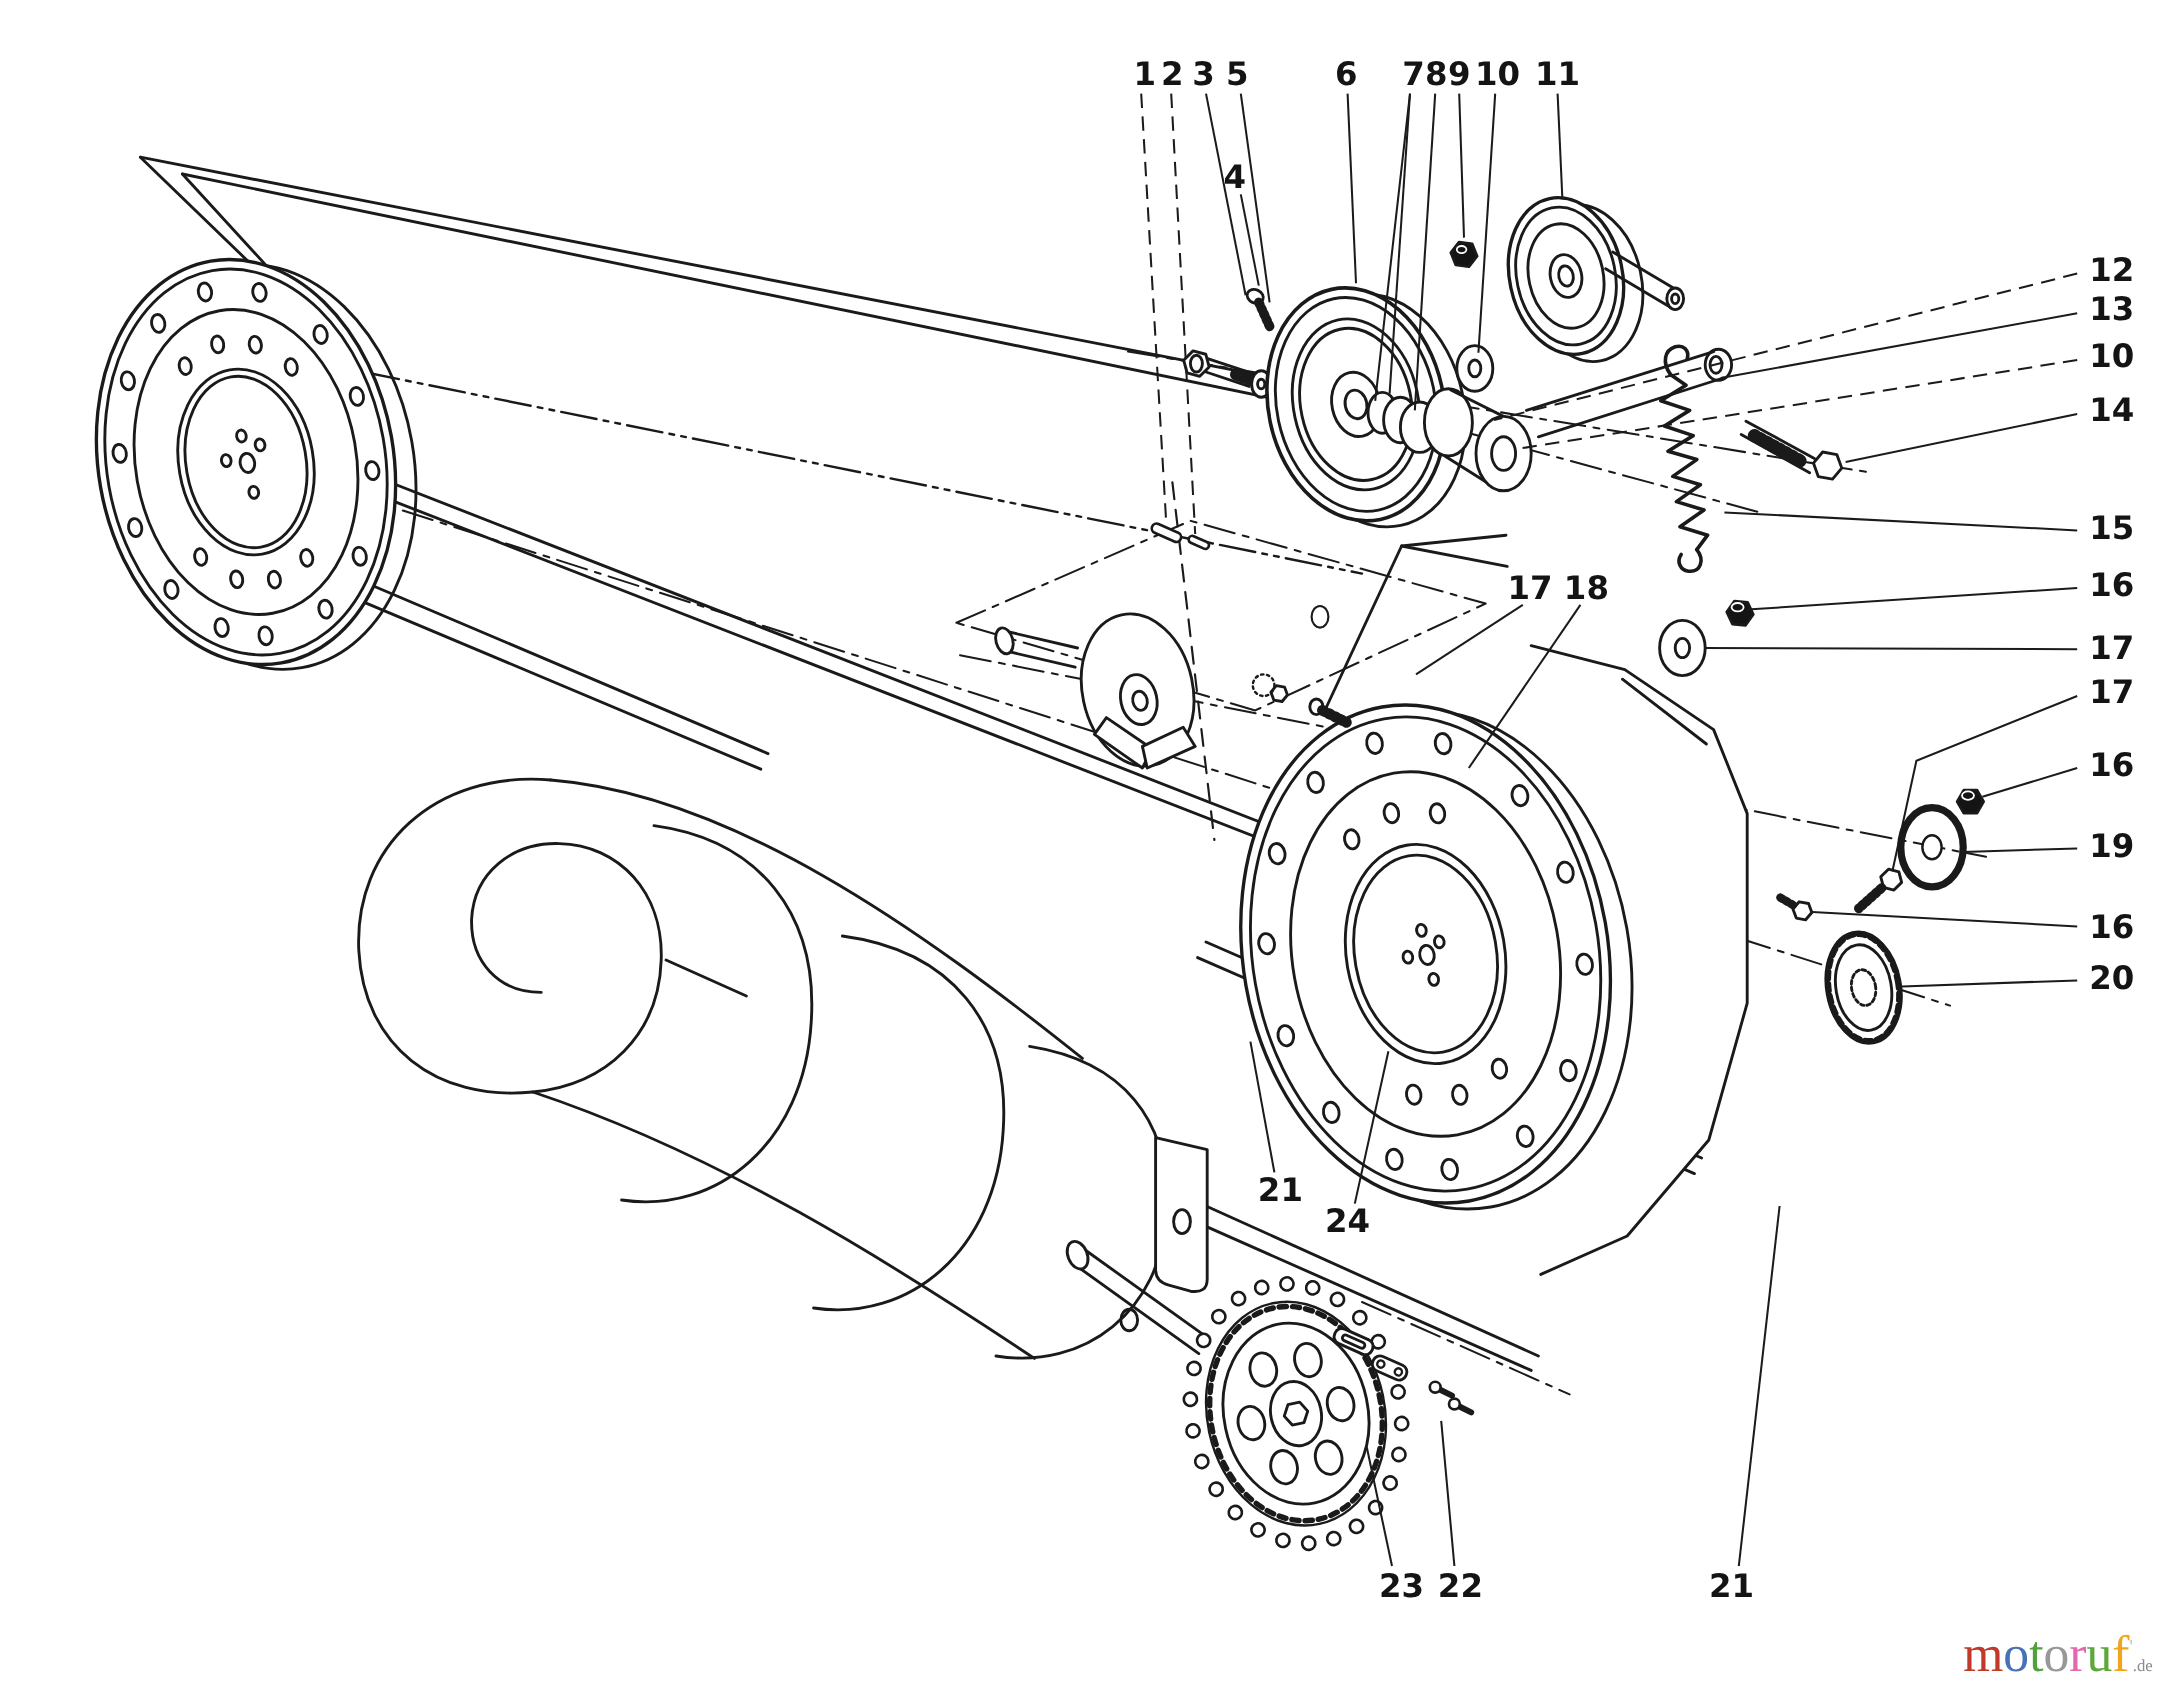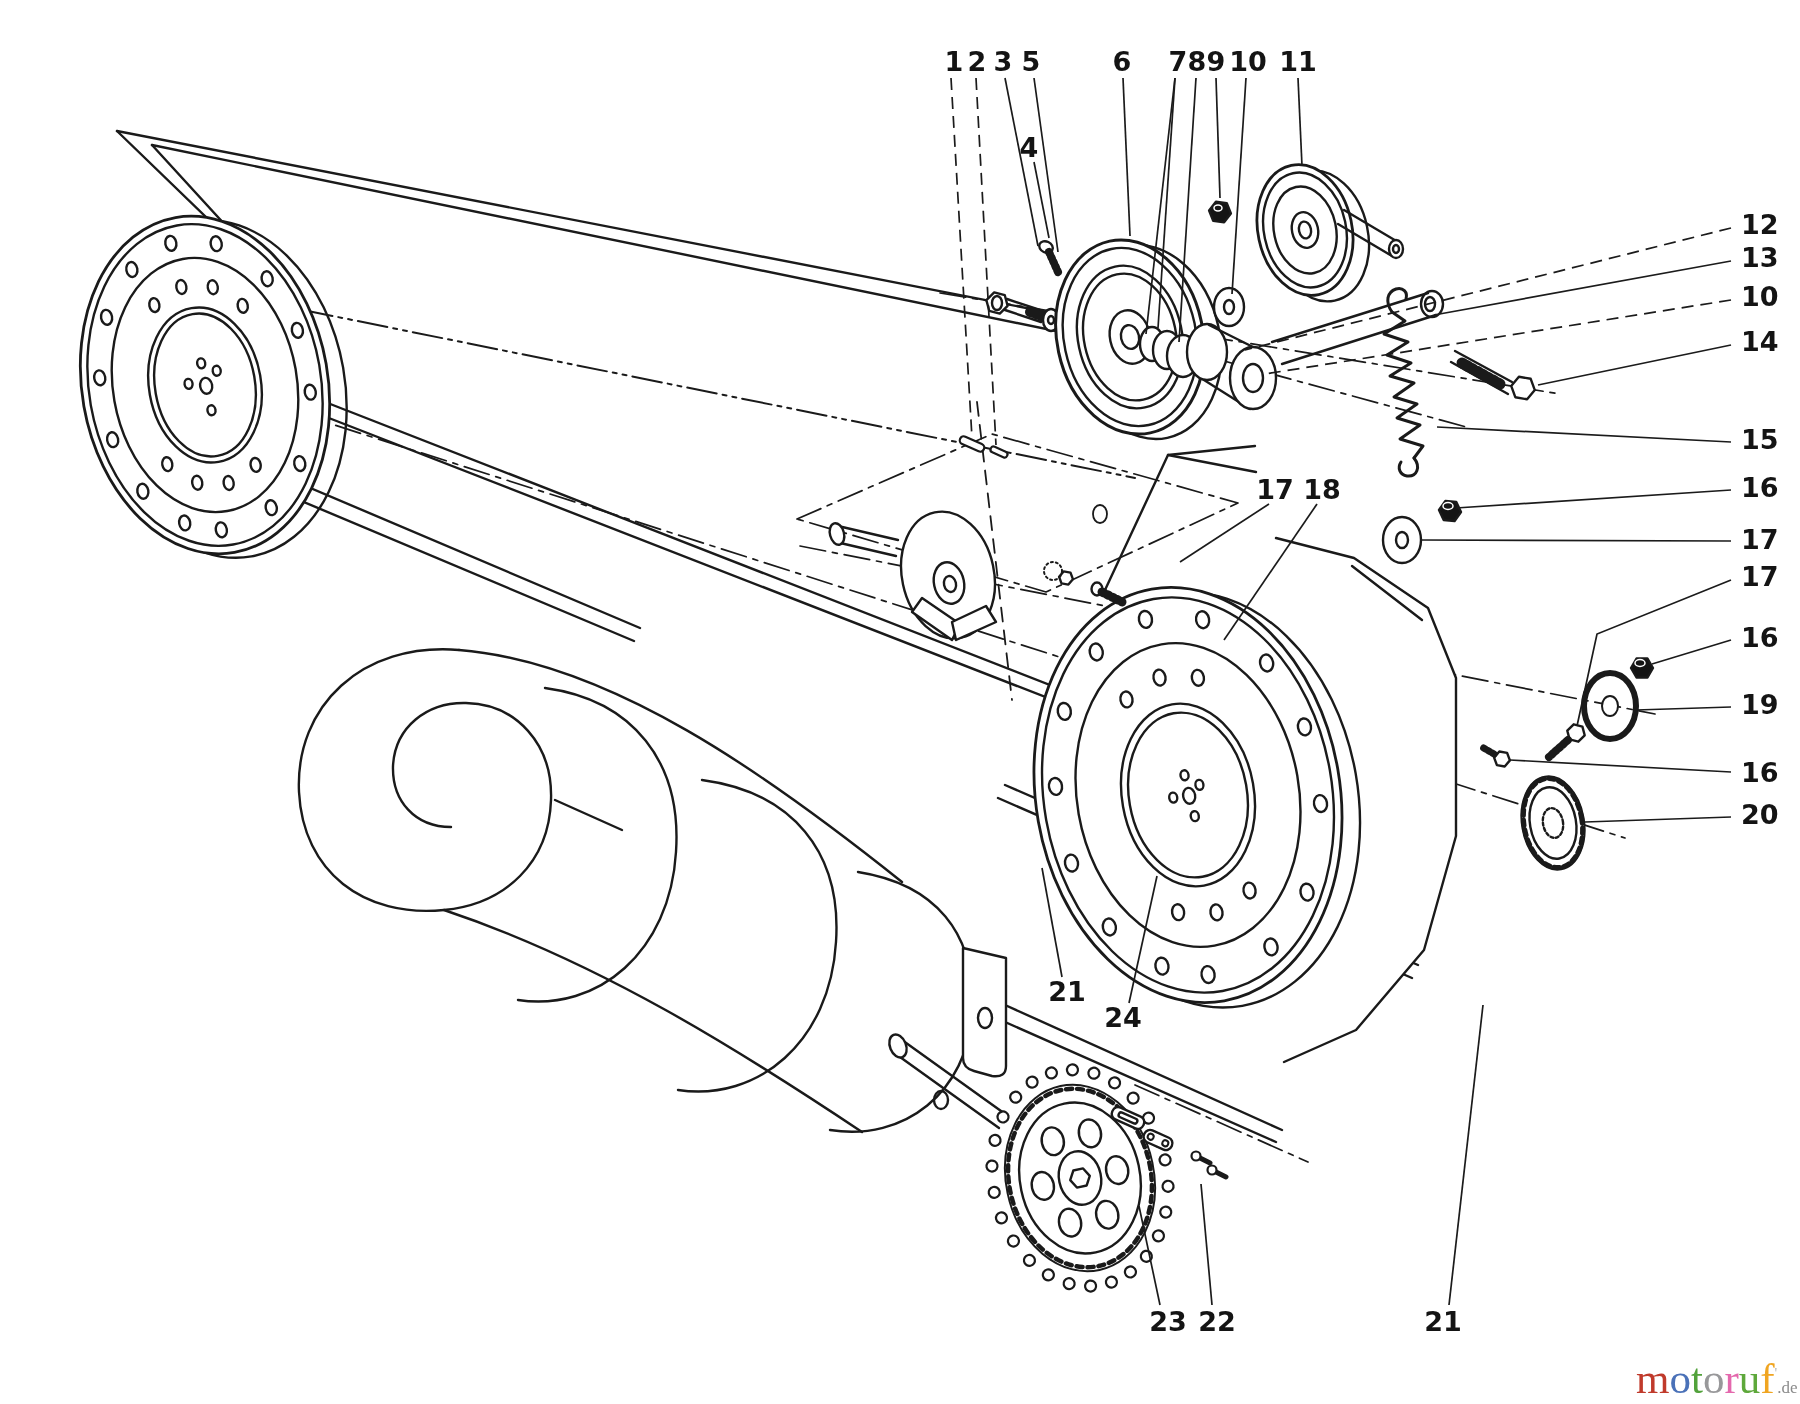--- a/index.html
+++ b/index.html
@@ -4,21 +4,21 @@
 <style>
   html,body{margin:0;padding:0;background:#ffffff;}
   .stage{position:relative;width:1800px;height:1404px;background:#fff;overflow:hidden;
          font-family:"DejaVu Sans", sans-serif;}
   svg{position:absolute;left:0;top:0;}
   .callout-text{font-family:"DejaVu Sans", sans-serif;font-weight:bold;font-size:27px;fill:#141414;}
   .watermark{position:absolute;left:1636px;top:1346px;width:170px;height:54px;
              font-family:"Liberation Serif", serif;font-size:43px;line-height:54px;
              white-space:nowrap;user-select:none;}
   .watermark .tick{font-size:15px;vertical-align:super;color:#b5b5b5;}
-  .watermark .suffix{font-size:17px;}
+  .watermark .suffix{font-size:14px;}
 </style>
 </head>
 <body>
 
 <div class="stage">
   <svg id="dwg" width="1800" height="1404" viewBox="0 0 1800 1404">
       <g stroke="#1a1a1a" fill="none" stroke-width="2.4" stroke-linecap="round" stroke-linejoin="round">
         <line x1="117" y1="131" x2="1088" y2="320"></line>
         <line x1="152" y1="145" x2="1090" y2="338"></line>
         <line x1="117" y1="131" x2="298" y2="306"></line>

